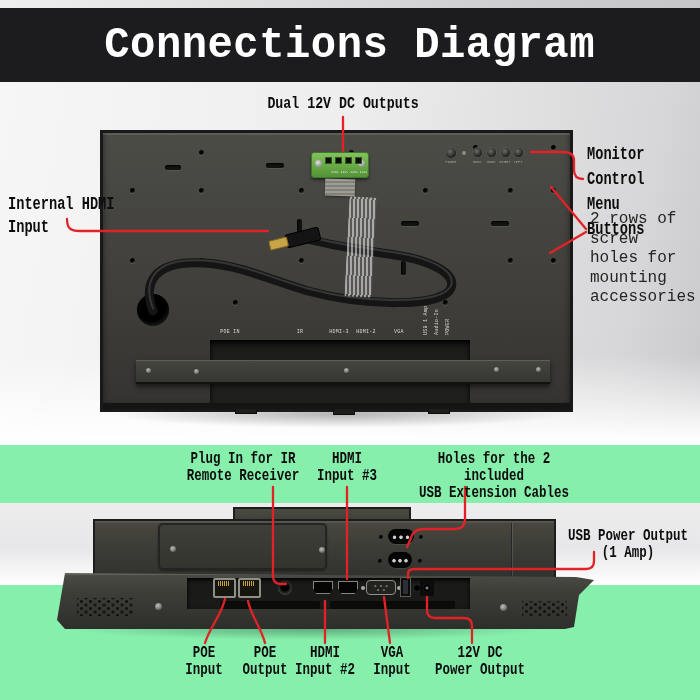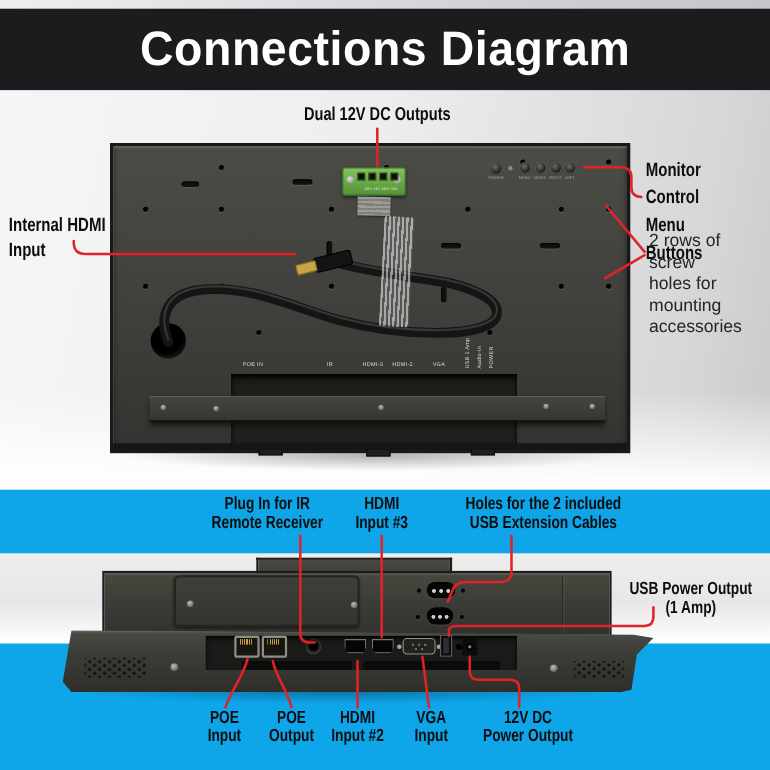--- a/index.html
+++ b/index.html
@@ -1,17 +1,17 @@
 <!DOCTYPE html>
 <html><head>
 <meta charset="utf-8">
 <style>
   html,body{margin:0;padding:0;background:#ffffff;}
-  .stage{position:relative;width:700px;height:700px;overflow:hidden;background:#0ea5e9;
-         font-family:Liberation Sans, sans-serif;}
+  .stage{position:relative;width:700px;height:700px;overflow:hidden;background:#86efac;
+         font-family:Liberation Mono, monospace;}
   
   .topstrip{position:absolute;left:0;top:0;width:700px;height:8px;
             background:linear-gradient(90deg,#efefef,#cfcfd2 70%,#c6c6c9);}
   .banner{position:absolute;left:0;top:8px;width:700px;height:74px;background:#1c1c1e;
           display:flex;align-items:center;justify-content:center;}
   .banner h1{margin:0;color:#ffffff;font-size:44px;font-weight:bold;letter-spacing:.5px;
              transform:scaleX(.96);transform-origin:50% 50%;}
   
   .photo-top{position:absolute;left:0;top:82px;width:700px;height:363px;
              background:linear-gradient(100deg,#f6f6f6 0%,#eeeeee 45%,#d6d6d8 88%,#c9c9cc 100%);}

